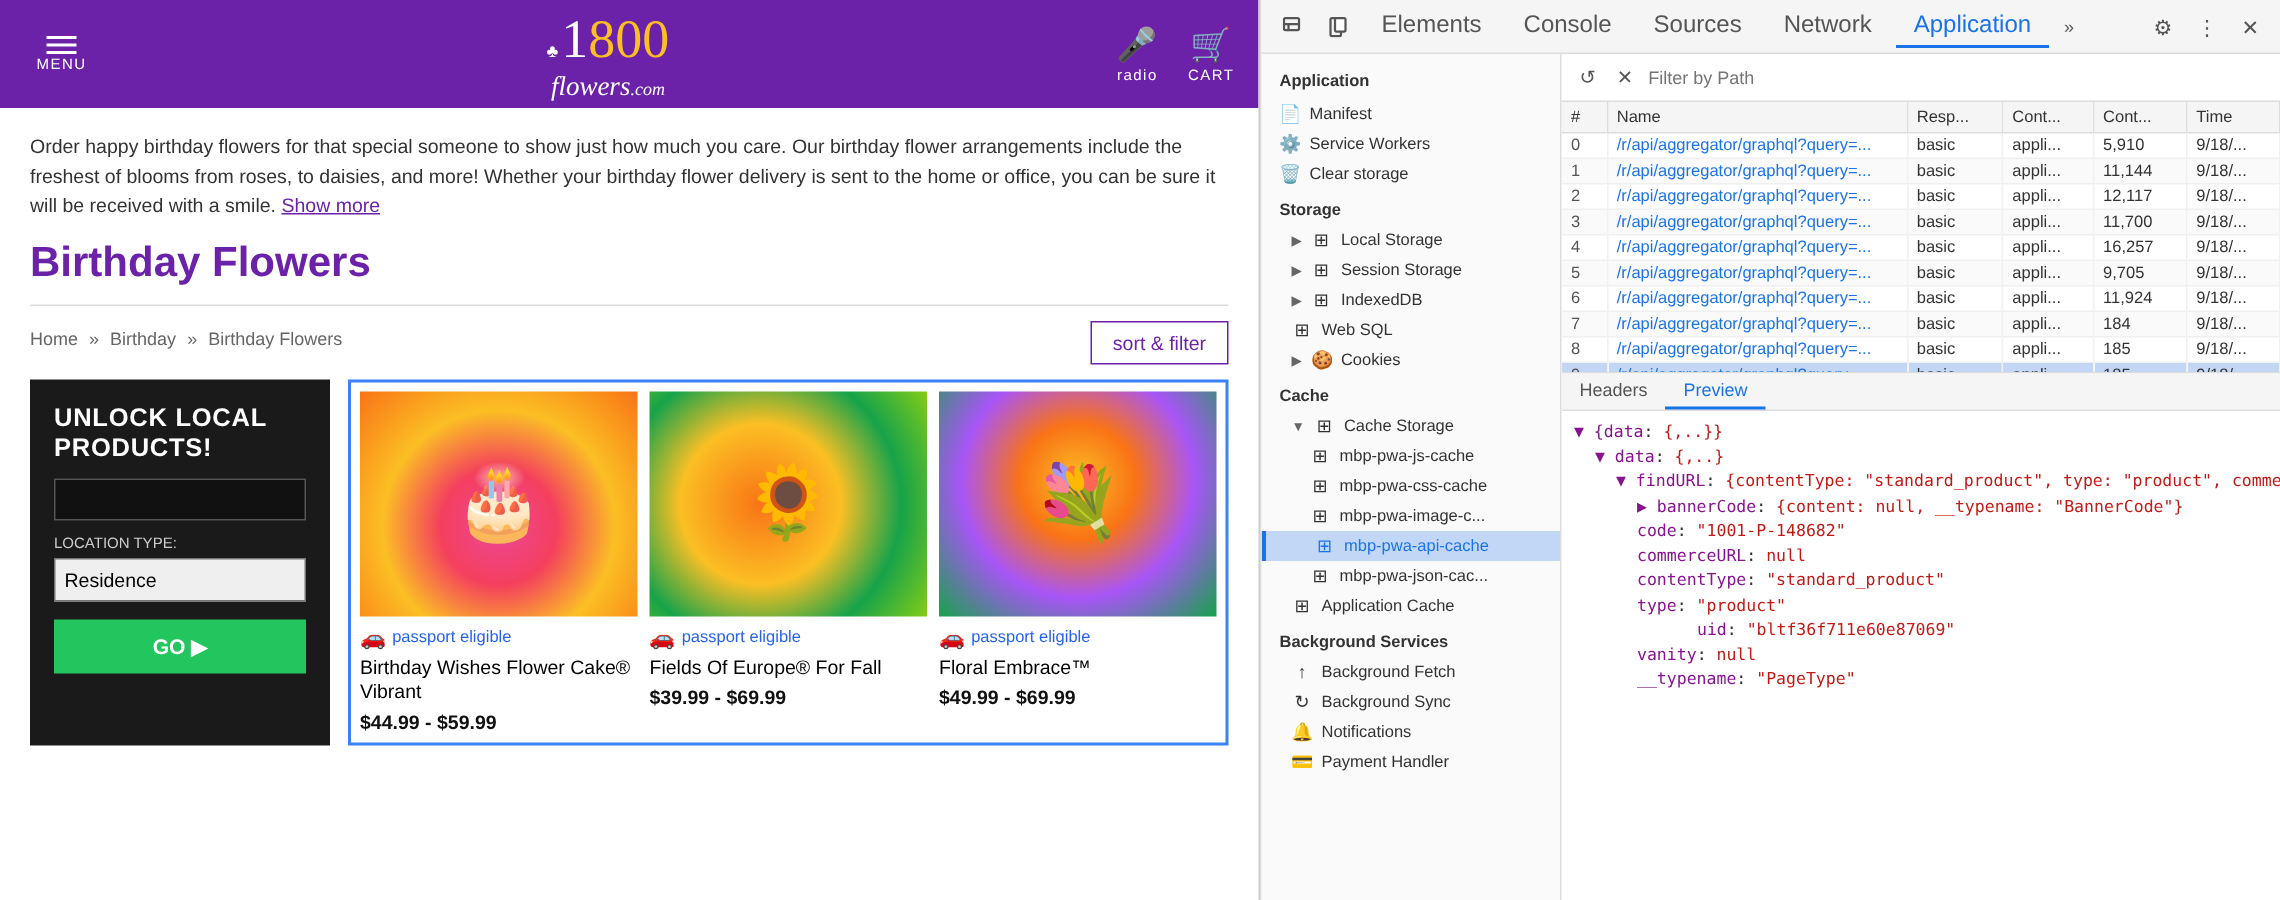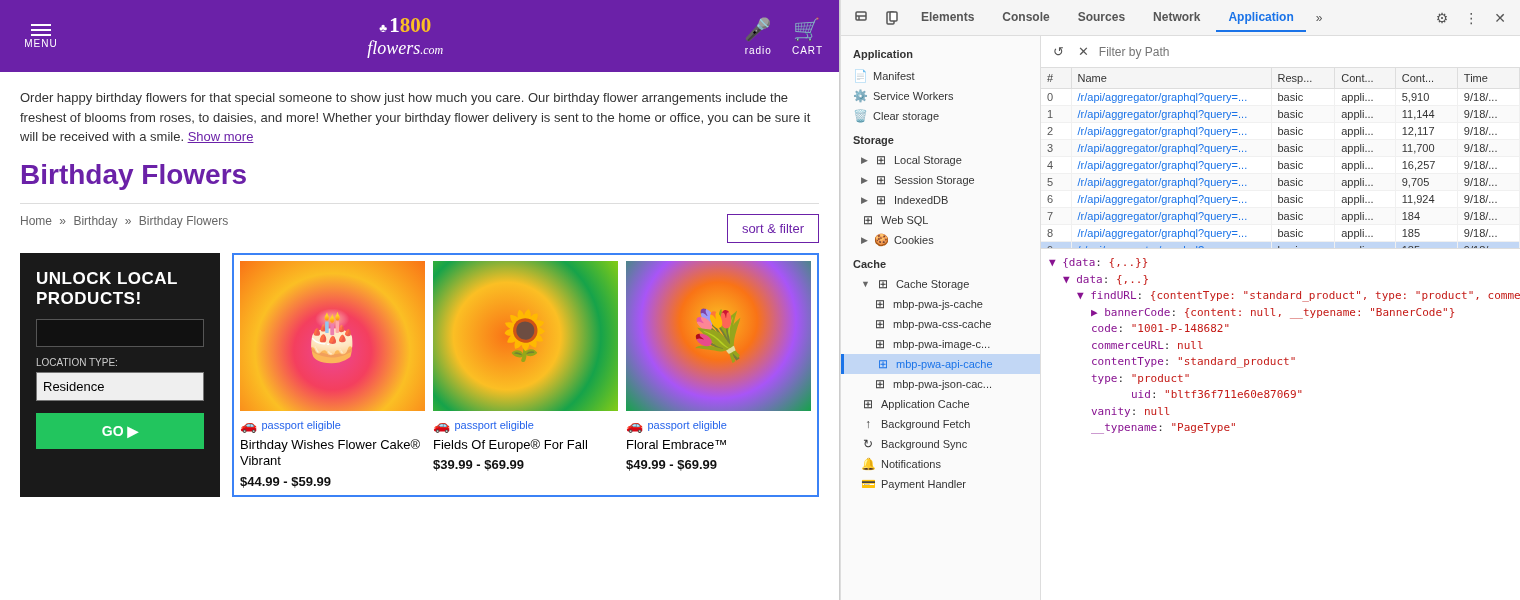--- a/index.html
+++ b/index.html
@@ -264,26 +264,25 @@
       font-size: 14px;
       display: flex;
       align-items: center;
     }
     .devtools-tab {
       padding: 6px 12px;
       background: none;
       border: none;
       border-bottom: 2px solid transparent;
       cursor: pointer;
-      font-size: 12px;
+      font-size: 16px;
       color: #555;
       height: 28px;
       display: flex;
       align-items: center;
-      font-weight: bold;
     }
     .devtools-tab.active {
       color: #1a73e8;
       border-bottom: 2px solid #1a73e8;
     }
     .devtools-tab-more {
       padding: 4px 6px;
       background: none;
       border: none;
       cursor: pointer;
@@ -486,21 +485,21 @@
         <div class="menu-line"></div>
         <div class="menu-line"></div>
         <div class="menu-line"></div>
       </div>
       <span class="menu-label">MENU</span>
     </div>
     <div class="header-logo">
       <div class="flowers-logo">
         <div style="display:flex;align-items:baseline;gap:2px;">
           <span style="font-size:12px;color:white;">♣</span>
-          <span style="color:white;font-size:21px;font-weight:bold;font-family:serif;text-align:center;">1<span style="color:#fbbf24;">800</span></span>
+          <span style="color:white;font-size:36px;font-weight:normal;font-family:serif;text-align:center;">1<span style="color:#fbbf24;">800</span></span>
         </div>
         <span style="color:white;font-size:18px;font-style:italic;font-family:serif;text-align:right;">flowers<span style="font-size:12px;">.com</span></span>
       </div>
     </div>
     <div class="header-actions">
       <div class="header-action-item">
         <span class="header-action-icon">🎤</span>
         <span class="header-action-label">radio</span>
       </div>
       <div class="header-action-item">
@@ -515,21 +514,21 @@
 
       <p class="page-description">
         <span>Order happy birthday flowers for that special someone to show just how much you care. Our birthday flower arrangements include the freshest of blooms from roses, to daisies, and more! Whether your birthday flower delivery is sent to the home or office, you can be sure it will be received with a smile.</span>
         <a class="show-more">Show more</a>
       </p>
 
       <h1 class="page-title">Birthday Flowers</h1>
 
       <hr style="border:none;border-top:1px solid #ddd;margin-bottom:10px;">
 
-      <div style="display:flex;justify-content:space-between;align-items:flex-start;margin-bottom:10px;gap:40px;">
+      <div style="display:flex;justify-content:space-between;align-items:flex-end;margin-bottom:10px;gap:40px;">
         <div class="breadcrumb">
           <a>Home</a>
           <span class="sep">»</span>
           <a>Birthday</a>
           <span class="sep">»</span>
           <span>Birthday Flowers</span>
         </div>
         <button class="sort-filter-btn">sort &amp; filter</button>
       </div>
 
@@ -692,20 +691,21 @@
       </div>
       <div class="sidebar-item sidebar-item-indent2">
         <span class="sidebar-item-icon">⊞</span>
         <span>mbp-pwa-json-cac...</span>
       </div>
       <div class="sidebar-item sidebar-item-indent">
         <span class="sidebar-item-icon">⊞</span>
         <span>Application Cache</span>
       </div>
 
+      <div class="sidebar-section-title">Background Services</div>
 
       <div class="sidebar-item sidebar-item-indent">
         <span class="sidebar-item-icon">↑</span>
         <span>Background Fetch</span>
       </div>
       <div class="sidebar-item sidebar-item-indent">
         <span class="sidebar-item-icon">↻</span>
         <span>Background Sync</span>
       </div>
       <div class="sidebar-item sidebar-item-indent">
@@ -817,20 +817,24 @@
     <td>basic</td>
     <td>appli...</td>
     <td>185</td>
     <td>9/18/...</td>
   </tr>
             </tbody>
         </table>
       </div>
 
       <div class="bottom-panel">
+        <div class="bottom-tabs">
+          <button class="bottom-tab">Headers</button>
+          <button class="bottom-tab active">Preview</button>
+        </div>
         <div class="bottom-content" id="preview-content">
         <div style="padding-left: 0px; font-family: monospace; font-size: 11px; line-height: 1.5; white-space: nowrap;"><span style="color:#881391;">▼ {data</span>:<span style="color:#c41a16;"> {,..}}</span></div>
             <div style="padding-left: 14px; font-family: monospace; font-size: 11px; line-height: 1.5; white-space: nowrap;"><span style="color:#881391;">▼ data</span>:<span style="color:#c41a16;"> {,..}</span></div>
             <div style="padding-left: 28px; font-family: monospace; font-size: 11px; line-height: 1.5; white-space: nowrap;"><span style="color:#881391;">▼ findURL</span>:<span style="color:#c41a16;"> {contentType: "standard_product", type: "product", commer...</span></div>
             <div style="padding-left: 42px; font-family: monospace; font-size: 11px; line-height: 1.5; white-space: nowrap;"><span style="color:#881391;">▶ bannerCode</span>:<span style="color:#c41a16;"> {content: null, __typename: "BannerCode"}</span></div>
             <div style="padding-left: 42px; font-family: monospace; font-size: 11px; line-height: 1.5; white-space: nowrap;"><span style="color:#881391;">code</span>:<span style="color:#c41a16;"> "1001-P-148682"</span></div>
             <div style="padding-left: 42px; font-family: monospace; font-size: 11px; line-height: 1.5; white-space: nowrap;"><span style="color:#881391;">commerceURL</span>:<span style="color:#c41a16;"> null</span></div>
             <div style="padding-left: 42px; font-family: monospace; font-size: 11px; line-height: 1.5; white-space: nowrap;"><span style="color:#881391;">contentType</span>:<span style="color:#c41a16;"> "standard_product"</span></div>
             <div style="padding-left: 42px; font-family: monospace; font-size: 11px; line-height: 1.5; white-space: nowrap;"><span style="color:#881391;">type</span>:<span style="color:#c41a16;"> "product"</span></div>
             <div style="padding-left: 42px; font-family: monospace; font-size: 11px; line-height: 1.5; white-space: nowrap;"><span style="color:#881391;margin-left:40px;">uid</span>:<span style="color:#c41a16;"> "bltf36f711e60e87069"</span></div>

